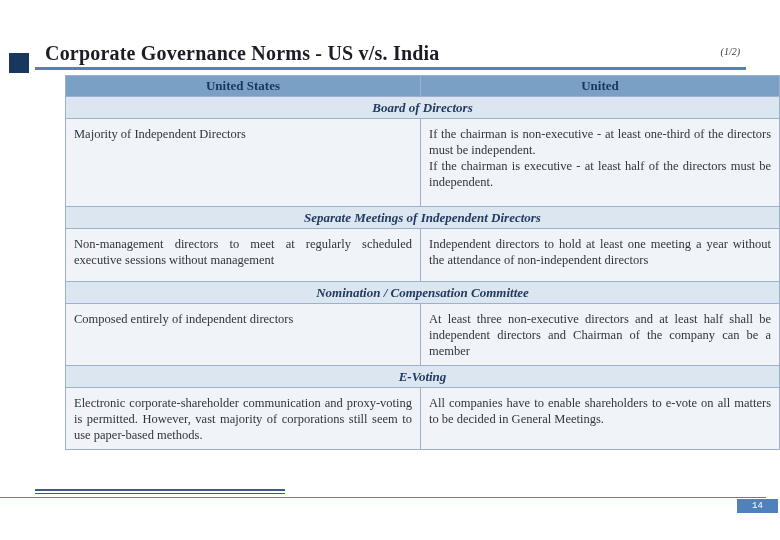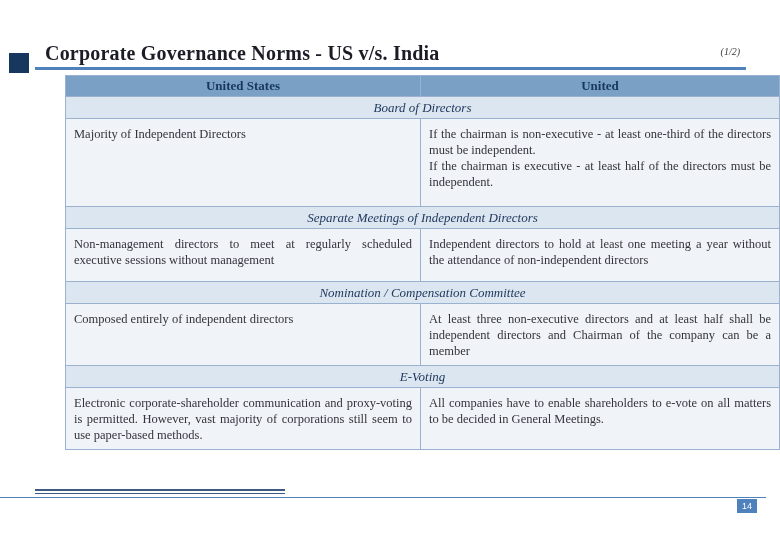--- a/index.html
+++ b/index.html
@@ -27,39 +27,39 @@
   table.cmp{position:absolute;left:33px;top:75px;width:714px;border-collapse:collapse;table-layout:fixed;margin-left:32px;}
   table.cmp td{border:1px solid var(--border);}
   col.us{width:355px;} col.in{width:359px;}
 
   tr.colhead td{
     background:var(--header_bg);color:var(--header_text);
     font-weight:bold;font-size:13px;text-align:center;height:21px;padding:1px 4px;
   }
   tr.section td{
     background:var(--section_bg);color:var(--section_text);
-    font-weight:normal;font-style:italic;font-size:13px;text-align:center;height:22px;padding:2px 4px;
+    font-weight:bold;font-style:italic;font-size:13px;text-align:center;height:22px;padding:2px 4px;
   }
   tr.bodyrow td{
     background:var(--body_bg);color:var(--body_text);
     font-size:12.5px;line-height:1.28;vertical-align:top;
     padding:7px 8px 6px 8px;text-align:justify;white-space:pre-line;
   }
   tr.r0 td{height:88px;}
   tr.r1 td{height:53px;}
   tr.r2 td{height:56px;}
   tr.r3 td{height:60px;}
 
   .footer-deco{position:absolute;left:35px;top:489px;width:250px;}
   .footer-deco .l1{height:2px;background:#3d5a80;margin-bottom:2px;}
   .footer-deco .l2{height:1px;background:#3d5a80;}
   .footer-line{position:absolute;left:0;right:14px;top:497px;height:1px;background:var(--accent);}
   .page-number-badge{
-    position:absolute;left:737px;top:499px;width:20px;height:14px;
-    background:var(--accent);color:#ffffff;font-family:Liberation Sans, sans-serif;
+    position:absolute;left:737px;top:499px;width:41px;height:14px;
+    background:var(--accent);color:#ffffff;font-family:Liberation Mono, monospace;
     font-size:9px;display:flex;align-items:center;justify-content:center;
   }
 </style>
 </head>
 <body>
 
 <div class="slide">
 
   <div class="title-bullet"></div>
   <div class="slide-title">Corporate Governance Norms - US v/s. India</div>

